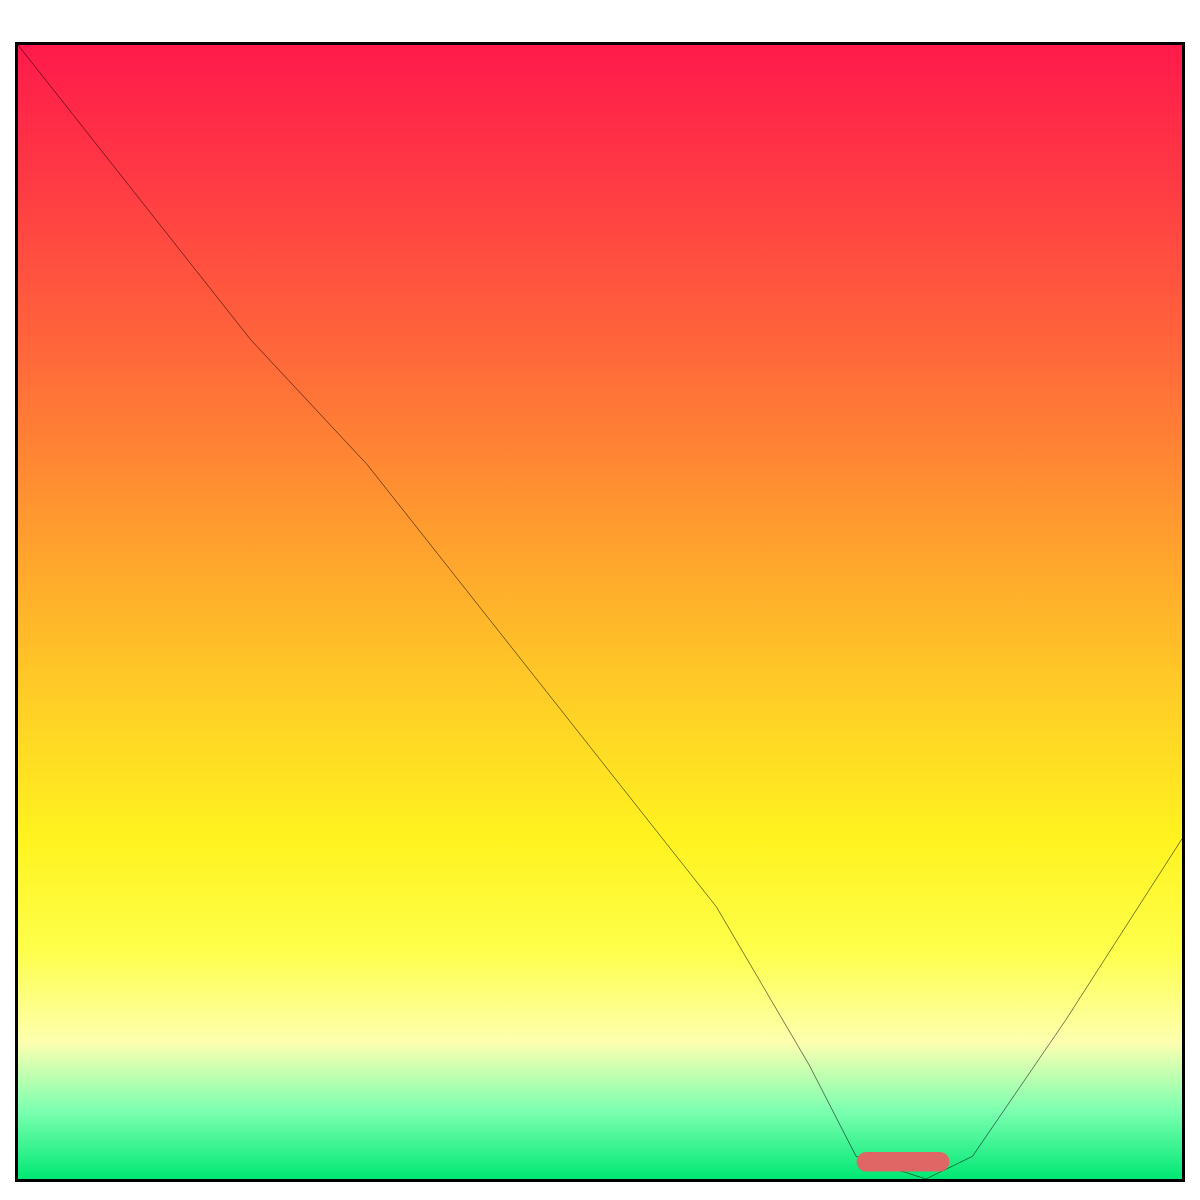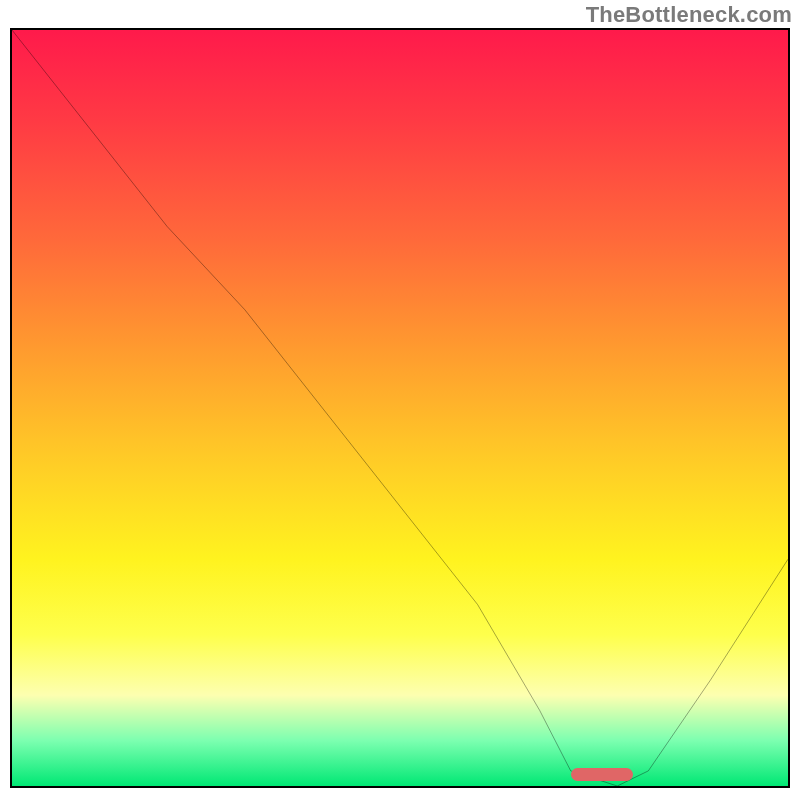--- a/index.html
+++ b/index.html
@@ -55,21 +55,20 @@
     position: absolute;
     background: #e06666;
     border-radius: 8px;
   }
 </style>
 </head>
 <body>
 
 <div class="frame">
 
-  <div class="attribution">TheBottleneck.com</div>
 
   <div class="plot">
     <svg class="curve" viewBox="0 0 100 100" preserveAspectRatio="none">
       <path fill="none" stroke="#000" stroke-width="0.35" vector-effect="non-scaling-stroke" d="M0.00 0.00 L10.00 13.00 L20.00 26.00 L30.00 37.00 L40.00 50.00 L50.00 63.00 L60.00 76.00 L68.00 90.00 L72.00 98.00 L78.00 100.00 L82.00 98.00 L90.00 86.00 L100.00 70.00"></path>
     </svg>
     <div class="marker" style="left: 72%; width: 8%; bottom: 0.6%; height: 1.8%; background: rgb(224, 102, 102);"></div>
   </div>
 
 </div>
 

